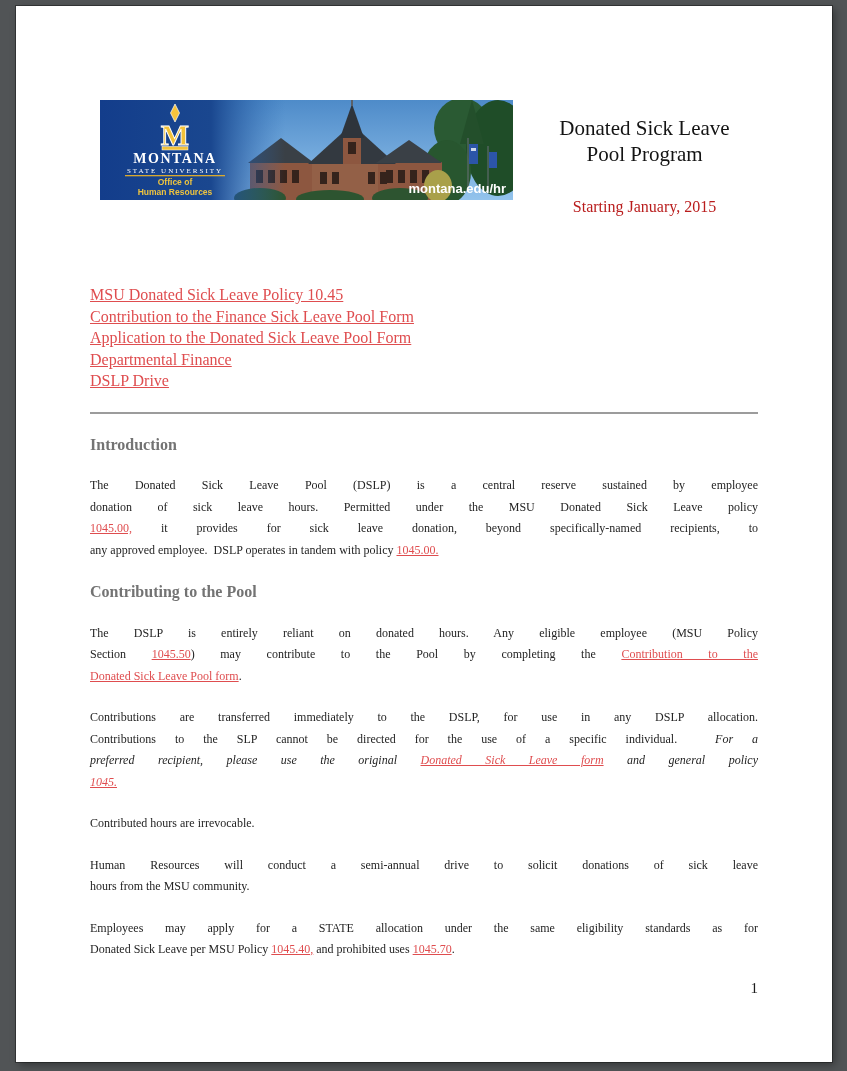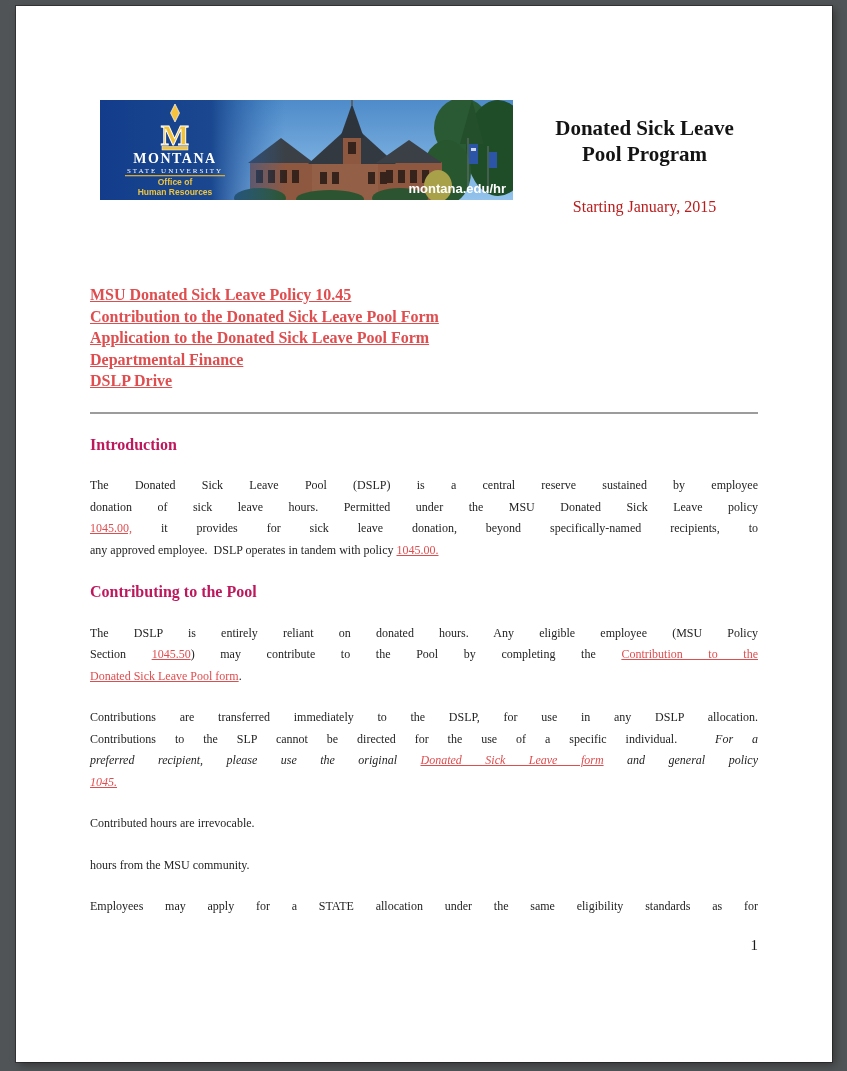--- a/index.html
+++ b/index.html
@@ -7,32 +7,32 @@
        -webkit-font-smoothing:antialiased;}
   .page{position:absolute;left:16px;top:6px;width:816px;height:1056px;background:#ffffff;
         box-shadow:0 0 0 1px rgba(0,0,0,.35), 3px 3px 8px rgba(0,0,0,.35);}
   .content{position:absolute;left:74px;top:0;width:668px;}
 
   
   .header-row{margin-top:94px;display:flex;align-items:flex-start;}
   .banner{width:413px;height:100px;flex:none;margin-left:10px;overflow:hidden;}
   .banner svg{display:block;}
   .titlebox{flex:1;text-align:center;padding-left:18px;}
-  .doc-title{font-weight:bold;font-size:21px;line-height:26px;color:#141414;margin-top:15px;
+  .doc-title{font-weight:normal;font-size:21px;line-height:26px;color:#141414;margin-top:15px;
              font-family:"Liberation Serif",serif;}
   .doc-subtitle{font-size:16px;margin-top:31px;color:#b91c1c;}
 
   
-  .navlinks{margin-top:68px;font-size:16px;line-height:21.5px;font-weight:bold;}
+  .navlinks{margin-top:68px;font-size:16px;line-height:21.5px;}
   .navlinks a{display:block;width:max-content;}
   a.link,.navlinks a{color:#df4d4f;text-decoration:underline;cursor:pointer;}
 
   .rule{border:none;border-top:2px solid #9c9c9c;margin:20px 0 0 0;}
 
-  .section-h{font-size:16px;line-height:21.5px;font-weight:bold;color:#be185d;margin:20px 0 0 0;}
+  .section-h{font-size:16px;line-height:21.5px;font-weight:bold;color:#737373;margin:20px 0 0 0;}
   .para{margin:20px 0 0 0;font-size:12px;line-height:21.5px;}
   .tline{text-align:justify;}
   .tline.jfull{text-align-last:justify;}
   .link{color:#df4d4f;text-decoration:underline;cursor:pointer;}
   .bold{font-weight:normal;}
   .italic{font-style:italic;}
   .page-number{margin-top:19px;text-align:right;font-size:15px;color:#1b1b1b;}
 </style>
 </head>
 <body>
@@ -124,21 +124,21 @@
         <div class="doc-title">
           <div>Donated Sick Leave</div>
           <div>Pool Program</div>
         </div>
         <div class="doc-subtitle">Starting January, 2015</div>
       </div>
     </div>
 
     <div class="navlinks">
       <a>MSU Donated Sick Leave Policy 10.45</a>
-      <a>Contribution to the Donated Sick Leave Pool Form</a>
+      <a>Contribution to the Finance Sick Leave Pool Form</a>
       <a>Application to the Donated Sick Leave Pool Form</a>
       <a>Departmental Finance</a>
       <a>DSLP Drive</a>
     </div>
 
     <hr class="rule">
 
     <div class="section-h">Introduction</div>
     <div class="para">
         <div class="tline jfull"><span>The Donated Sick Leave Pool (DSLP) is a central reserve sustained by employee</span></div>
@@ -156,22 +156,24 @@
     <div class="para">
         <div class="tline jfull"><span>Contributions are transferred immediately to the DSLP, for use in any DSLP allocation.</span></div>
         <div class="tline jfull"><span>Contributions to the SLP cannot be directed for the use of a specific individual.&nbsp; </span><span class="italic">For a</span></div>
         <div class="tline jfull"><span class="italic">preferred recipient, please use the original </span><a class="link italic">Donated Sick Leave form</a><span class="italic"> and general policy</span></div>
         <div class="tline"><a class="link italic">1045.</a></div>
       </div>
     <div class="para">
         <div class="tline"><span>Contributed hours are irrevocable.</span></div>
       </div>
     <div class="para">
+        <div class="tline jfull"><span>Human Resources will conduct a semi-annual drive to solicit donations of sick leave</span></div>
         <div class="tline"><span>hours from the MSU community.</span></div>
       </div>
 
     <div class="para">
         <div class="tline jfull"><span>Employees may apply for a STATE allocation under the same eligibility standards as for</span></div>
+        <div class="tline"><span>Donated Sick Leave per MSU Policy </span><a class="link">1045.40,</a><span> </span><span class="bold">and prohibited uses </span><a class="link bold">1045.70</a><span class="bold">.</span></div>
       </div>
 
     <div class="page-number">1</div>
   </div>
 </div>
 
 </body></html>

